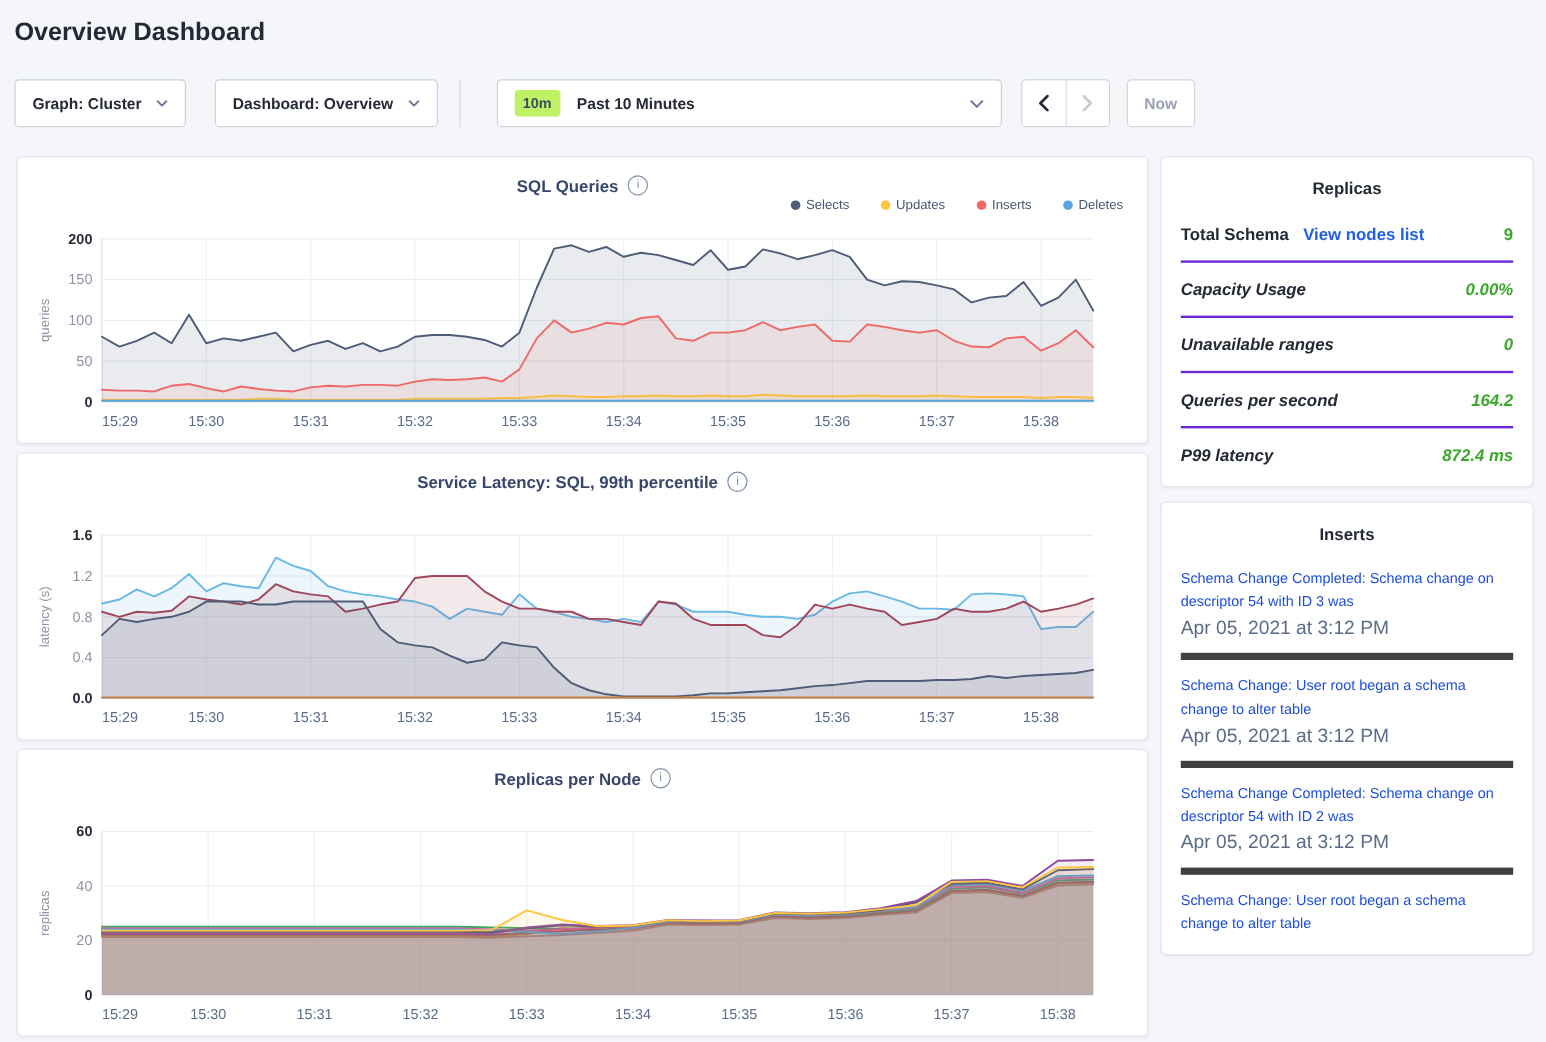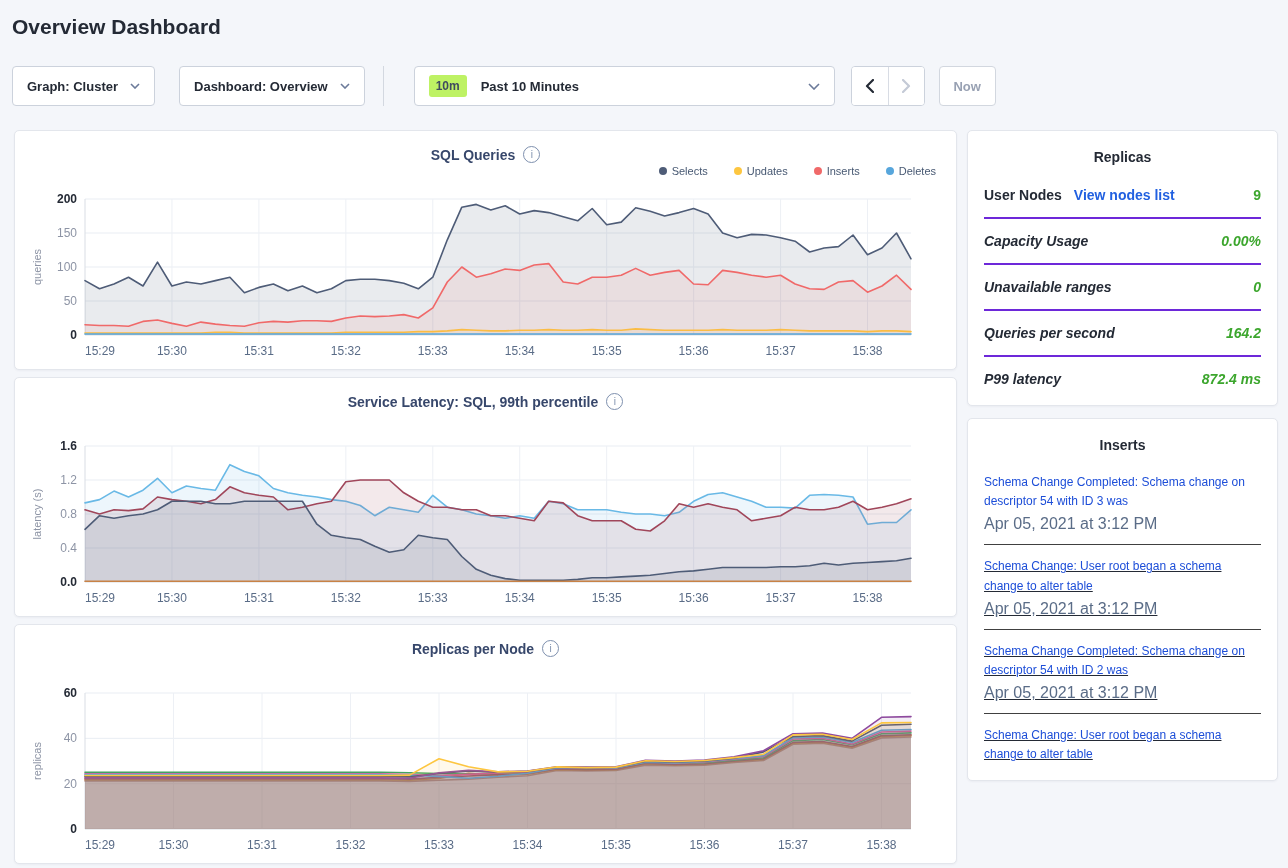--- a/index.html
+++ b/index.html
@@ -56,21 +56,21 @@
   .side-panel { padding:0 16px 4px 16px; }
   .side-panel h2 { font-size:14px; font-weight:bold; text-align:center; margin:18px 0 8px; color:#242a35; }
   .summary-item { padding:14px 0; }
   .summary-item + .summary-item { border-top:2px solid #6d28d9;font-style:italic; }
   .s-row { display:flex; align-items:baseline; }
   .s-label { font-weight:bold; font-size:14px; color:#242a35; }
   .s-link { font-weight:bold; font-size:14px; color:#2160e0; margin-left:12px; text-decoration:none; cursor:pointer; }
   .s-value { margin-left:auto; font-weight:bold; font-size:14px; color:#3ca62d; }
   .s-desc { font-size:12px; color:#475872; line-height:1.55; margin:8px 0 0; }
   .event-item { padding:12px 0 11px; cursor:pointer; }
-  .event-item + .event-item { border-top:1px solid #404040;text-decoration:underline; }
+  .event-item + .event-item { border-top:6px solid #404040; }
   .e-text { margin:0; font-size:12px; color:#1d4ed8; line-height:1.6; }
   .e-time { font-size:16px; color:#5a6c87; margin-top:4px; }
 </style>
 </head>
 <body>
 
 <div class="page">
 
   <h1 class="page-title">Overview Dashboard</h1>
 
@@ -287,21 +287,21 @@
           </svg>
       </section>
     </div>
 
     <div class="side-col">
       <section class="panel side-panel">
         <h2>Replicas</h2>
         <div id="summary-items">
   <div class="summary-item">
     <div class="s-row">
-      <span class="s-label">User Nodes</span>
+      <span class="s-label">Total Schema</span>
       <a class="s-link">View nodes list</a>
       <span class="s-value">9</span>
     </div>
 
   </div>
 
   <div class="summary-item">
     <div class="s-row">
       <span class="s-label">Capacity Usage</span>
 

